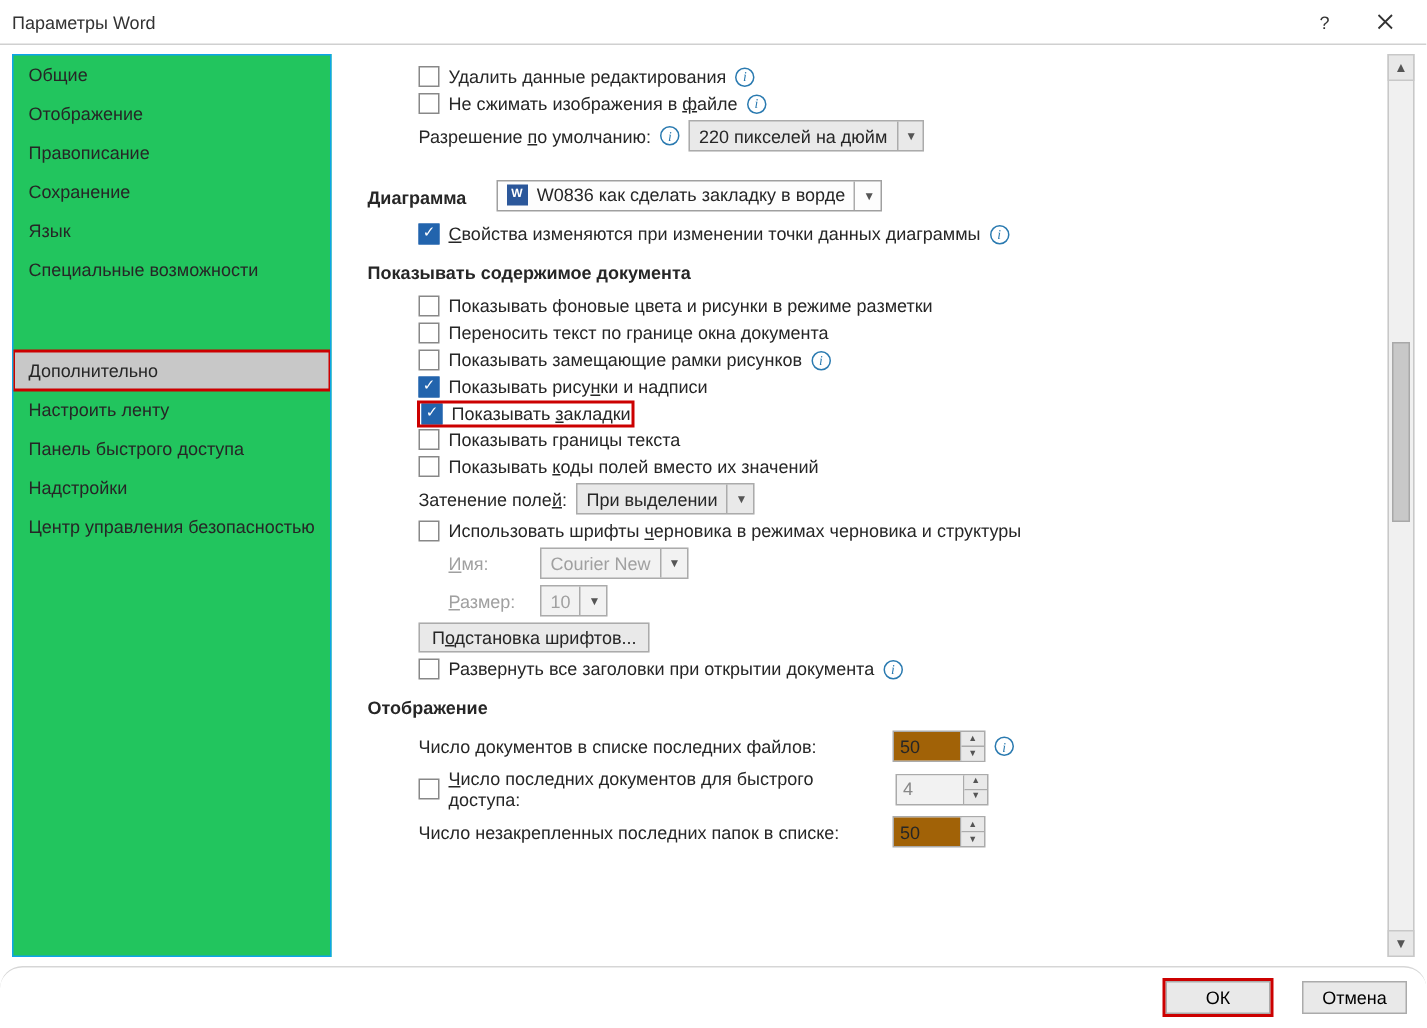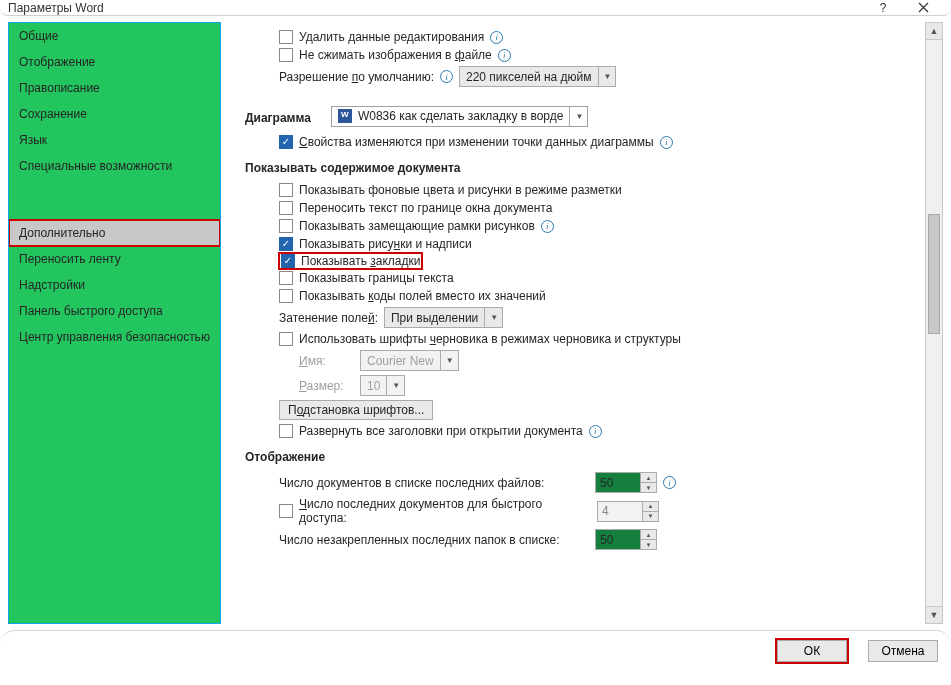--- a/index.html
+++ b/index.html
@@ -1,18 +1,18 @@
 <!DOCTYPE html>
 <html><head>
 <meta charset="utf-8">
 <style>
 * { box-sizing: border-box; margin: 0; padding: 0; font-family: "Segoe UI", Tahoma, sans-serif; font-size: 12px; }
 body { background: #fff; width: 951px; height: 685px; overflow: hidden; position: relative; }
 
-.titlebar { height: 16px; display: flex; align-items: center; padding: 0 8px; background: #fff; border-bottom: 1px solid #d0d0d0; border-radius: 15px; }
+.titlebar { height: 30px; display: flex; align-items: center; padding: 0 8px; background: #fff; border-bottom: 1px solid #d0d0d0; }
 .titlebar .title { flex: 1; color: #333; font-size: 12px; }
 .titlebar .btn { width: 40px; height: 28px; display: flex; align-items: center; justify-content: center; color: #333; }
 
 .body { display: flex; height: 614px; }
 
 .sidebar { width: 213px; border: 1px solid #0ea5e9; margin: 6px 0 6px 8px; background: #22c55e; overflow: hidden; }
 .sidebar .item { padding: 6px 10px; color: #262626; cursor: default; }
 .sidebar .item.selected { background: #c8c8c8; margin-top: 41px; }
 .sidebar .hl { outline: 2px solid #c00; outline-offset: -1px; }
 
@@ -36,21 +36,21 @@
 .select .caret { border-left: 1px solid #ababab; padding-left: 5px; height: 100%; display: flex; align-items: center; color: #555; font-size: 8px; }
 .select.wdoc { background: #fdfdfd; border-color: #a0a0a0; }
 .docicon { width: 14px; height: 14px; background: #2b579a; display: inline-block; position: relative; }
 .docicon::after { content: "W"; color: #fff; font-size: 8px; font-weight: bold; position: absolute; left: 3px; top: 1px; }
 
 .hl-red { outline: 2px solid #c00; outline-offset: -1px; }
 
 .btn-plain { border: 1px solid #ababab; background: #e9e9e9; padding: 2px 8px; display: inline-block; }
 
 .num-input { display: inline-flex; align-items: stretch; border: 1px solid #ababab; height: 21px; }
-.num-input .val { width: 44px; padding: 0 4px; display: flex; align-items: center; background: #15803d; }
+.num-input .val { width: 44px; padding: 0 4px; display: flex; align-items: center; background: #a16207; }
 .num-input.dis .val { background: #f2f2f2; color: #888; }
 .num-input .spin { width: 16px; display: flex; flex-direction: column; border-left: 1px solid #ababab; }
 .num-input .spin div { flex: 1; background: #e9e9e9; display: flex; align-items: center; justify-content: center; font-size: 6px; color: #555; }
 .num-input .spin div:first-child { border-bottom: 1px solid #ababab; }
 
 .footer { height: 40px; border-top: 1px solid #d6d6d6; display: flex; justify-content: flex-end; align-items: center; padding: 0 13px; gap: 21px; border-radius: 15px; }
 .footer .fbtn { width: 70px; height: 22px; border: 1px solid #ababab; background: #e9e9e9; display: flex; align-items: center; justify-content: center; }
 .footer .fbtn.hl-red { outline: 2px solid #c00; outline-offset: 0; }
 
 .dis-txt { color: #a0a0a0; }
@@ -71,23 +71,23 @@
 
 <div class="body">
   <div class="sidebar">
     <div class="item">Общие</div>
     <div class="item">Отображение</div>
     <div class="item">Правописание</div>
     <div class="item">Сохранение</div>
     <div class="item">Язык</div>
     <div class="item">Специальные возможности</div>
     <div class="item selected hl">Дополнительно</div>
-    <div class="item">Переносить ленту</div>
+    <div class="item">Настроить ленту</div>
+    <div class="item">Панель быстрого доступа</div>
     <div class="item">Надстройки</div>
-    <div class="item">Панель быстрого доступа</div>
     <div class="item">Центр управления безопасностью</div>
   </div>
 
   <div class="content-wrap">
     <div class="content">
 
       <div class="indent">
         <div class="row">
           <span class="chk"></span>
           <span class="lbl">Удалить данные редактирования</span>

